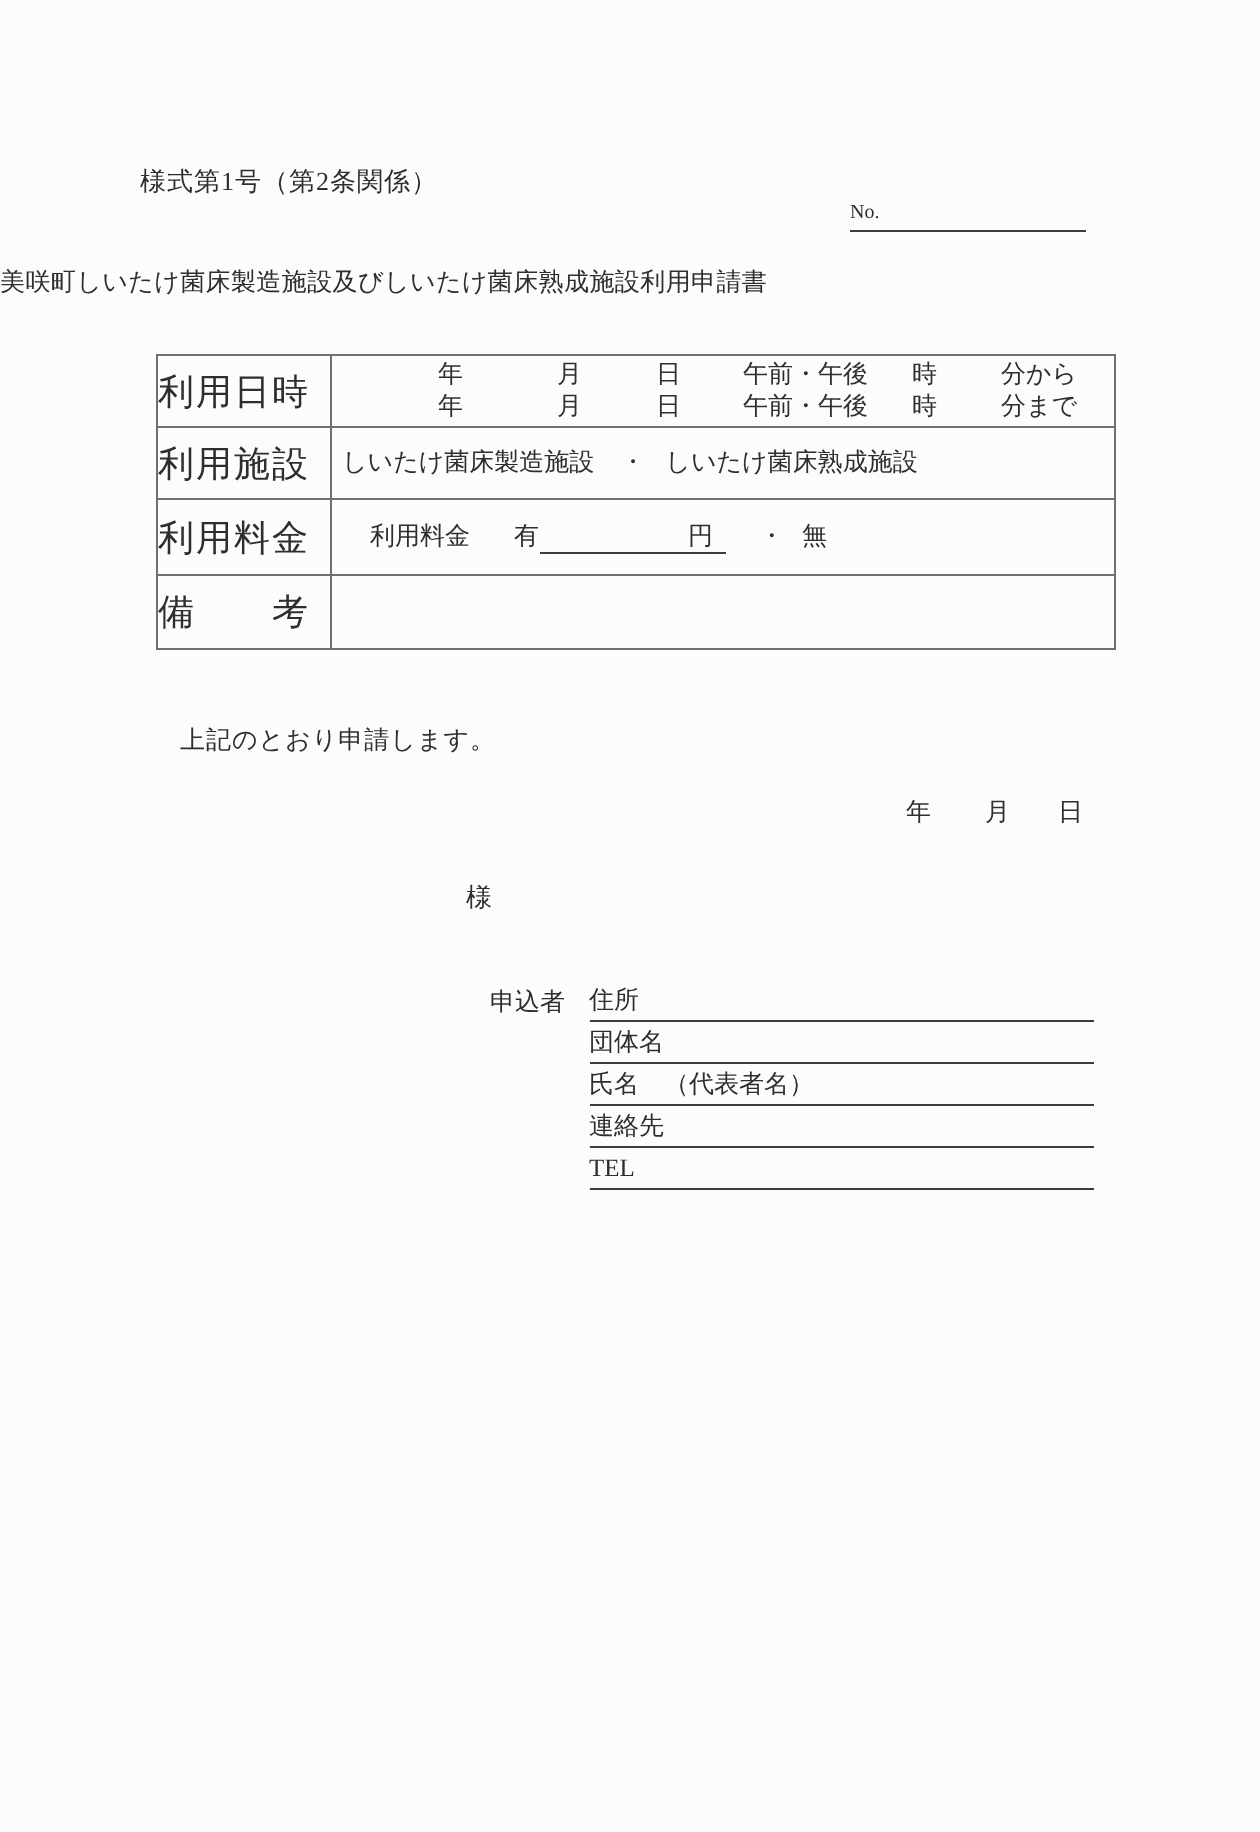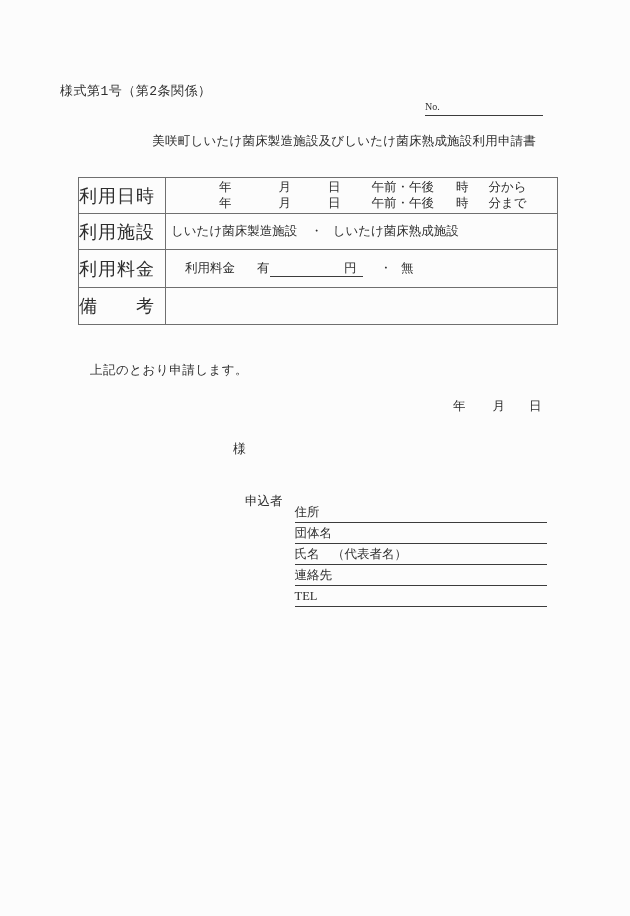--- a/index.html
+++ b/index.html
@@ -7,61 +7,61 @@
     width:630px;height:916px;
     background:#fcfcfc;
     font-family:"Liberation Serif","DejaVu Serif",serif;
     color:#2e2e2e;
     position:relative;
     overflow:hidden;
   }
   .abs{position:absolute;}
 
   
-  .form-number{left:60px;top:82px;font-size:13px;letter-spacing:0.5px;font-family:Liberation Mono, monospace;}
+  .form-number{left:70px;top:82px;font-size:13px;letter-spacing:0.5px;}
   .no-line{left:425px;top:99px;width:118px;border-bottom:1px solid #3c3c3c;font-size:10px;height:16px;line-height:16px;}
-  .doc-title{left:0;top:133px;width:536px;text-align:right;font-size:12.5px;letter-spacing:0.2px;}
+  .doc-title{left:0;top:133px;width:536px;text-align:left;font-size:12.5px;letter-spacing:0.2px;}
 
   
   .form-table{left:78px;top:177px;width:480px;border-collapse:collapse;table-layout:fixed;}
   .form-table td{border:1px solid #6f6f6f;padding:0;vertical-align:middle;}
   .form-table .label-cell{width:86px;text-align:left;font-size:18px;letter-spacing:1px;}
   .row-datetime{height:36px;}
   .row-facility{height:36px;}
   .row-fee{height:38px;}
   .row-remarks{height:36px;}
   .cell-content{font-size:12.5px;}
   .flexline{display:flex;align-items:center;}
   .dt-line{height:16px;}
   .dt-line .t-year{margin-left:53px;}
   .dt-line .t-month{margin-left:47px;}
   .dt-line .t-day{margin-left:37px;}
   .dt-line .t-ampm{margin-left:31px;}
   .dt-line .t-hour{margin-left:22px;}
-  .dt-line .t-minute{margin-left:20px;font-family:Liberation Serif, serif;}
+  .dt-line .t-minute{margin-left:32px;font-family:Liberation Serif, serif;}
   .fac-1{margin-left:5px;}
   .fac-sep{margin-left:13px;}
   .fac-2{margin-left:10px;}
   .fee-label{margin-left:19px;}
   .fee-yes{margin-left:22px;}
   .fee-blank{width:93px;height:17px;line-height:17px;border-bottom:1px solid #3c3c3c;text-align:right;padding-right:6px;box-sizing:border-box;}
   .fee-sep{margin-left:17px;}
   .fee-no{margin-left:9px;}
   .remarks-cell{height:36px;}
 
   
   .apply-note{left:90px;top:362px;font-size:12.5px;letter-spacing:0.5px;}
   .date-line{left:453px;top:398px;display:flex;font-size:12.5px;}
   .date-line .d-month{margin-left:27px;}
   .date-line .d-day{margin-left:24px;}
   .sama{left:233px;top:440px;font-size:13px;}
 
   .applicant{left:245px;top:493px;display:flex;font-size:12.5px;}
   .applicant-label{white-space:nowrap;}
-  .applicant-fields{margin-left:12px;margin-top:12px;}
+  .applicant-fields{margin-left:12px;}
   .applicant-row{
     width:252px;
     line-height:14px;
     padding-bottom:3px;
     border-bottom:1px solid #3c3c3c;
     margin-bottom:3px;
     white-space:nowrap;
   }
 </style>
 </head>

